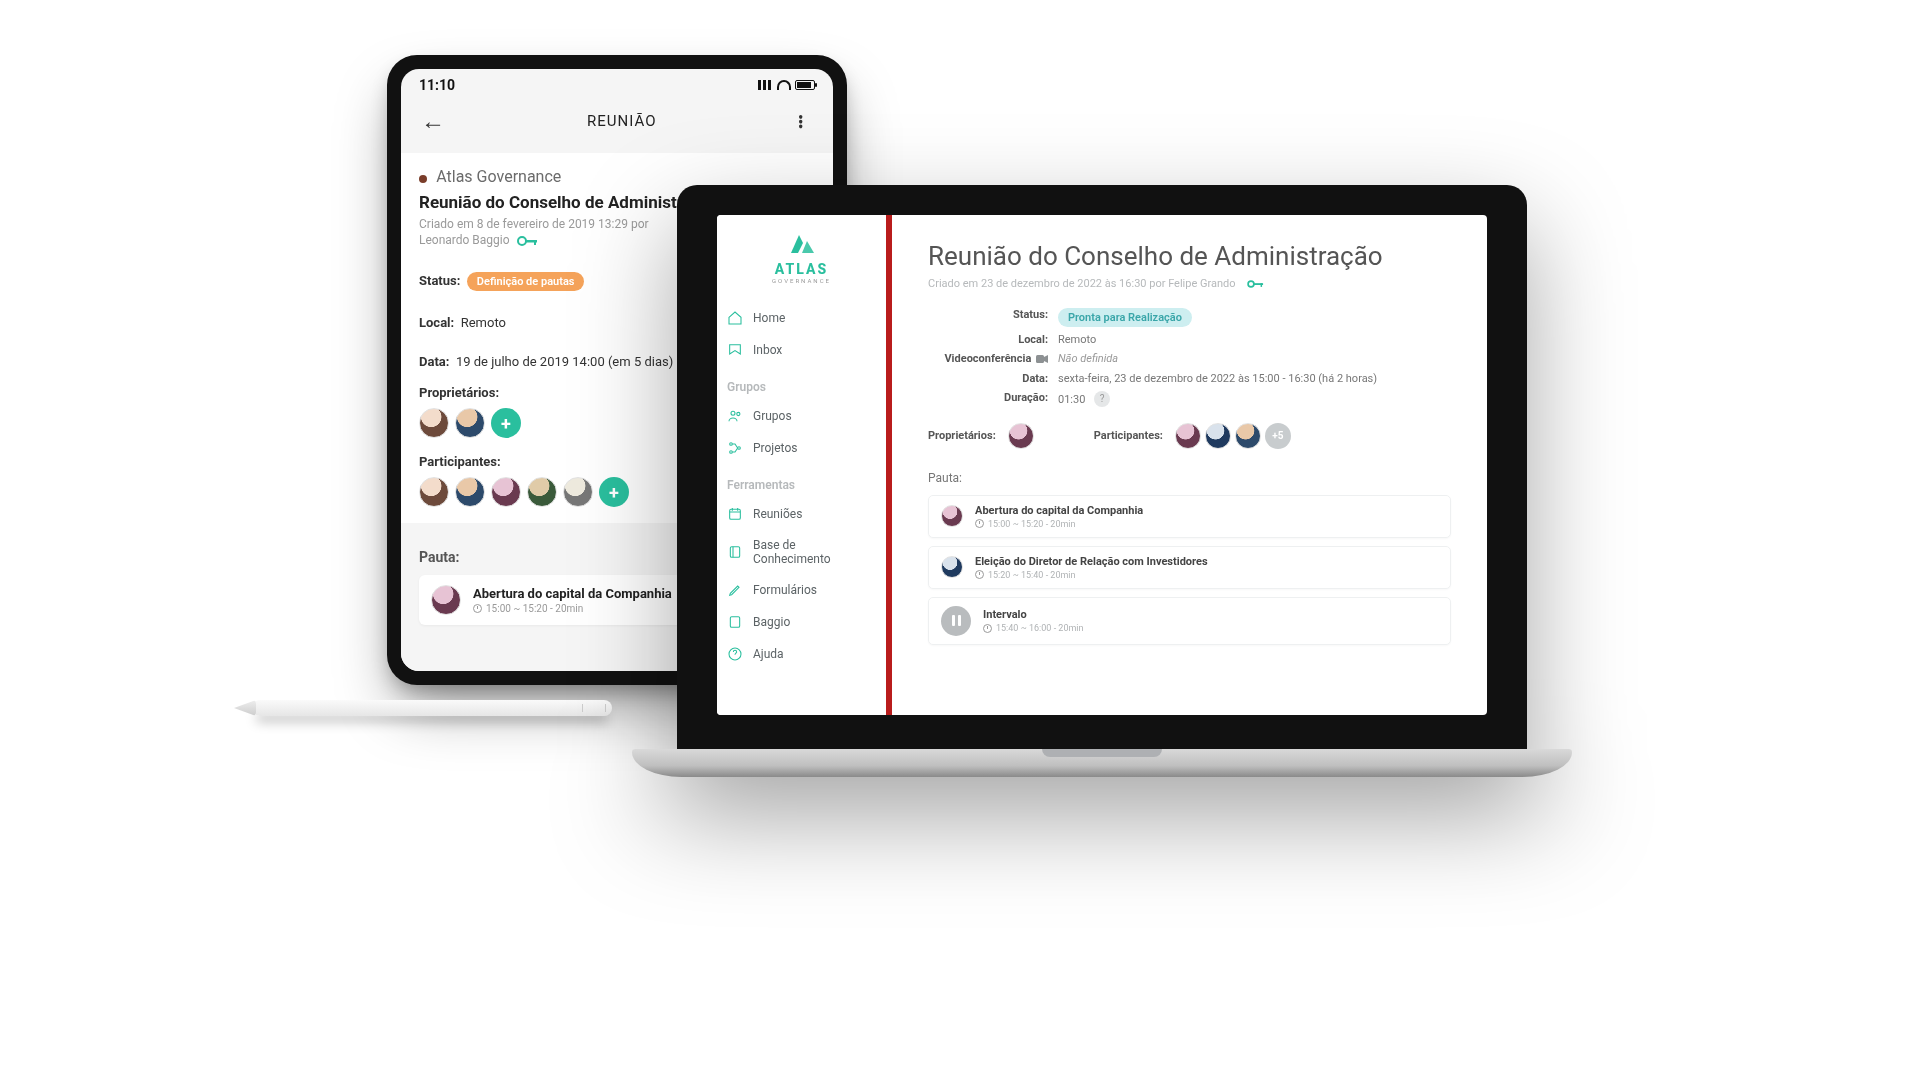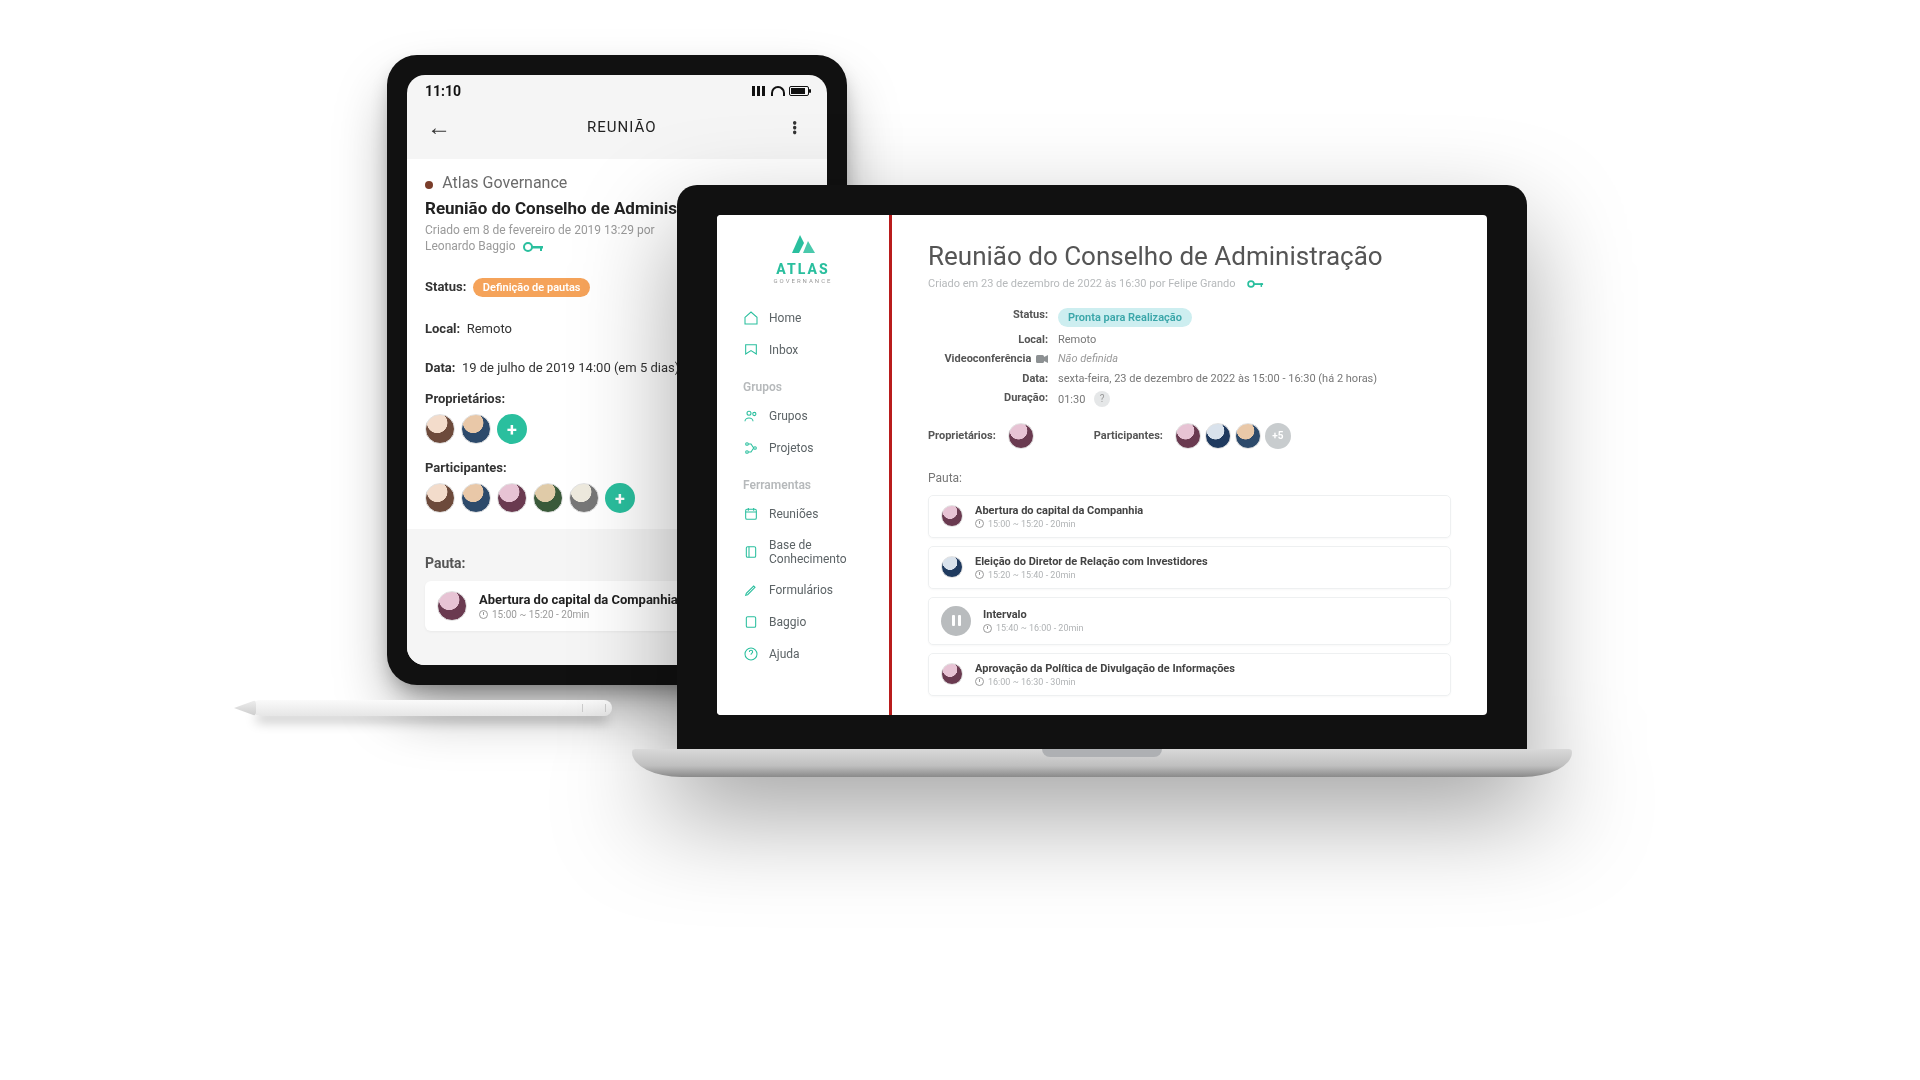--- a/index.html
+++ b/index.html
@@ -8,21 +8,21 @@
   
   .stage { position: relative; width: 1536px; height: 768px; margin: 40px auto; }
 
   
   .tablet {
     position: absolute;
     left: 195px; top: 15px;
     width: 460px; height: 630px;
     background: #111;
     border-radius: 30px;
-    padding: 20px;
+    padding: 14px;
     box-shadow: 0 30px 60px -10px rgba(0,0,0,.4), 0 10px 20px -5px rgba(0,0,0,.3);
   }
   .tablet-screen {
     width: 100%; height: 100%;
     background: #f5f5f5;
     border-radius: 18px;
     overflow: hidden;
     display: flex; flex-direction: column;
     font-size: 13px; color:#333;
   }
@@ -106,21 +106,21 @@
 
   .t-pauta{padding:12px 18px 0;}
   .t-pauta-label{font-weight:700;color:#555;font-size:14px;margin-bottom:10px;}
   .agenda-row{display:flex;align-items:center;gap:12px;background:#fff;border-radius:6px;padding:10px 12px;box-shadow:0 1px 3px rgba(0,0,0,.05);}
   .agenda-title{font-weight:700;color:#222;font-size:13px;}
   .agenda-sub{color:#9a9a9a;font-size:10px;display:flex;align-items:center;gap:4px;margin-top:2px;}
   .clock-icon{width:9px;height:9px;border:1px solid #9a9a9a;border-radius:50%;position:relative;display:inline-block;}
   .clock-icon::after{content:"";position:absolute;left:3px;top:1px;width:1px;height:3px;background:#9a9a9a;}
 
   
-  .l-sidebar{width:175px;flex:none;border-right:3px solid #b91c1c;padding:14px 20px;background:#fff;}
+  .l-sidebar{width:175px;flex:none;border-right:6px solid #b91c1c;padding:14px 4px;background:#fff;}
   .brand{text-align:center;margin-bottom:18px;}
   .brand svg{display:block;margin:0 auto 4px;}
   .brand-word{color:#2abf9e;font-weight:800;font-size:14px;letter-spacing:2px;}
   .brand-sub{color:#9a9a9a;font-size:6px;letter-spacing:2px;}
 
   .nav-group-label{color:#b6b9bb;font-size:12px;font-weight:600;margin:14px 6px 6px;}
   .nav-item{display:flex;align-items:center;gap:10px;padding:8px 6px;border-radius:6px;color:#5c6366;font-size:12px;cursor:pointer;}
   .nav-item .ico{width:16px;height:16px;display:flex;align-items:center;justify-content:center;color:#2abf9e;}
   .nav-item .ico svg{width:16px;height:16px;stroke:#2abf9e;fill:none;stroke-width:1.6;}
 
@@ -437,30 +437,20 @@
               <span class="pause-icon"></span>
               <div>
                 <div class="title">Intervalo</div>
                 <div class="sub">
                     <span class="clock-icon"></span>
                     <span>15:40 ~ 16:00 - 20min</span>
                   </div>
               </div>
             </div>
 
-            <div class="row">
-              <span class="avatar xs av3"></span>
-              <div>
-                <div class="title">Aprovação da Política de Divulgação de Informações</div>
-                <div class="sub">
-                    <span class="clock-icon"></span>
-                    <span>16:00 ~ 16:30 - 30min</span>
-                  </div>
-              </div>
-            </div>
 
           </div>
         </main>
 
       </div>
     </div>
     <div class="laptop-base"></div>
   </div>
 
 </div>

